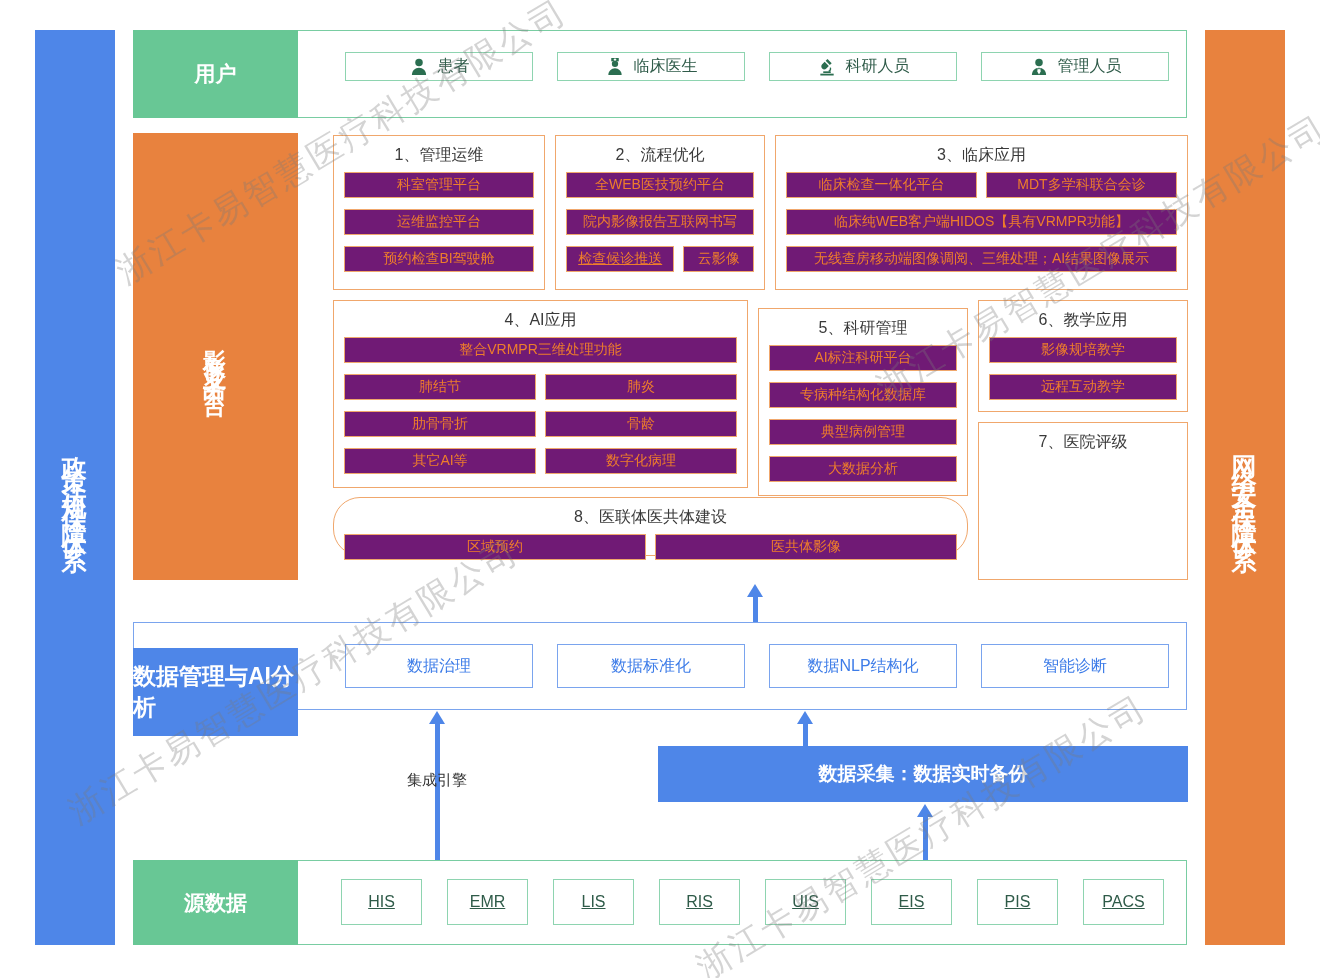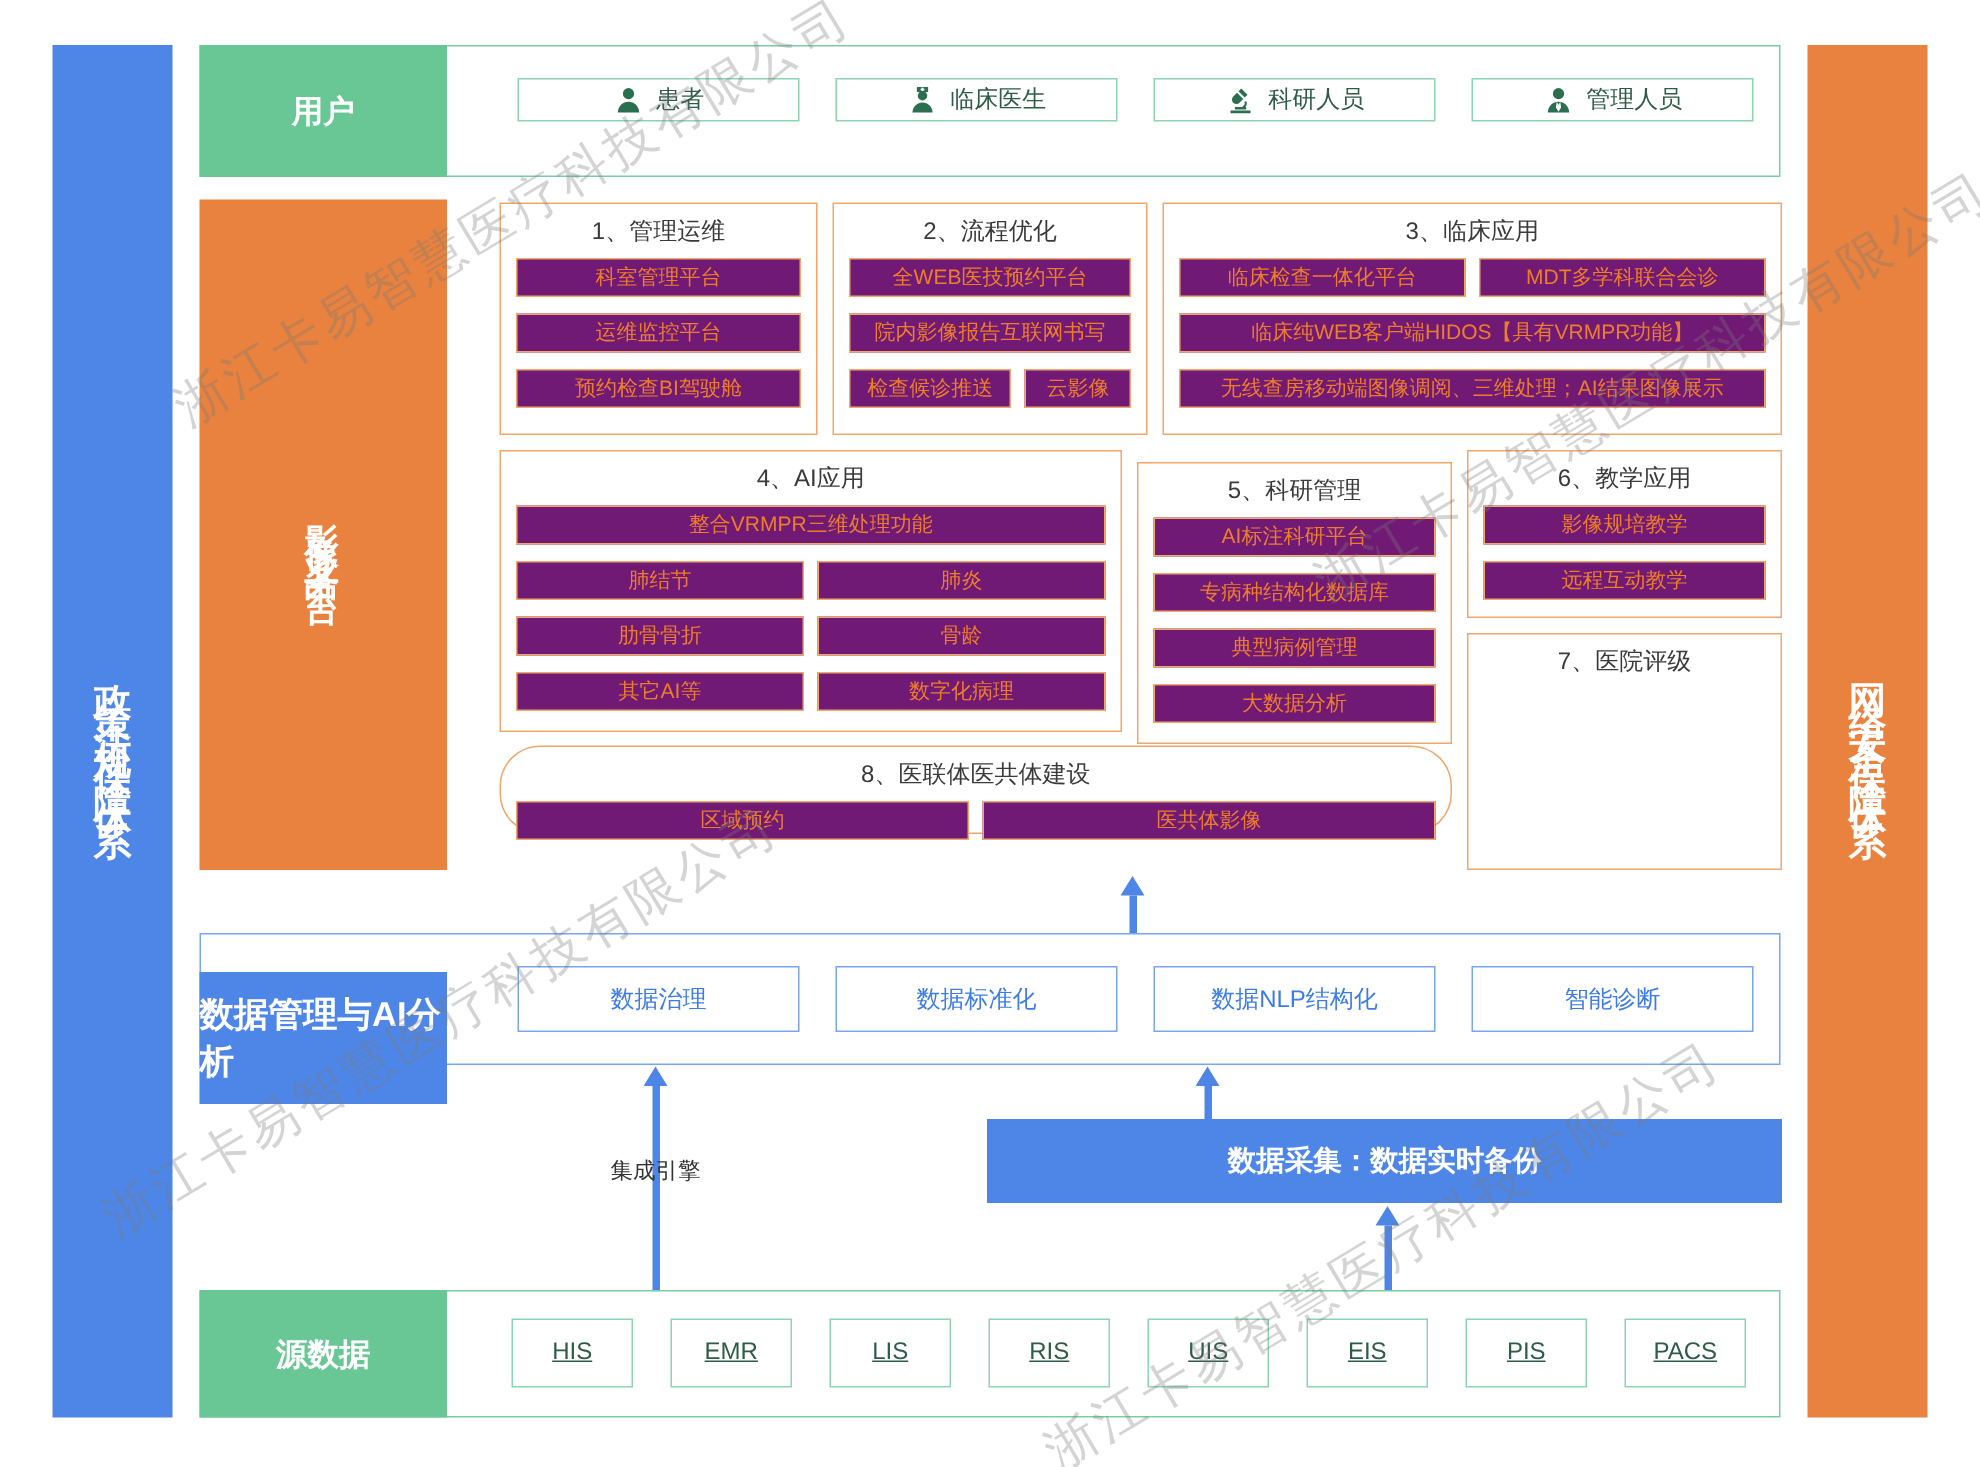--- a/index.html
+++ b/index.html
@@ -53,21 +53,21 @@
   .group-g4{left:333px;top:300px;width:415px;height:188px;}
   .group-g5{left:758px;top:308px;width:210px;height:188px;}
   .group-g6{left:978px;top:300px;width:210px;height:112px;}
   .group-g7{left:978px;top:422px;width:210px;height:158px;}
   .group-g8{left:333px;top:497px;width:635px;height:59px;border-radius:27px;}
   .g-title{height:28px;line-height:28px;text-align:center;color:var(--title-gray);font-size:16px;font-weight:500;margin:5px 0 3px;}
   .g-rows{padding:0 10px;}
   .row{display:flex;gap:9px;margin-bottom:11px;}
   .cell{flex:1;height:26px;border:1px solid var(--orange-border);color:var(--orange-text);background:#701a75;
     display:flex;align-items:center;justify-content:center;font-size:14px;white-space:nowrap;box-sizing:border-box;}
-  .group-g2 .row:nth-child(3) .cell:first-child{flex:1.55;}
+  .group-g2 .row:nth-child(3) .cell:first-child{flex:1.55;text-decoration:underline;}
 
   
   .arrow{position:absolute;width:16px;display:flex;flex-direction:column;align-items:center;}
   .arrow .head{width:0;height:0;border-left:8px solid transparent;border-right:8px solid transparent;border-bottom:13px solid var(--blue);}
   .arrow .shaft{width:5px;flex:1;background:var(--blue);}
   .a1{left:747px;top:584px;height:38px;}
   .a2{left:429px;top:711px;height:149px;}
   .a3{left:797px;top:711px;height:35px;}
   .a4{left:917px;top:804px;height:56px;}
   .engine-label{position:absolute;left:397px;top:771px;width:80px;text-align:center;font-size:15px;color:#333;}

